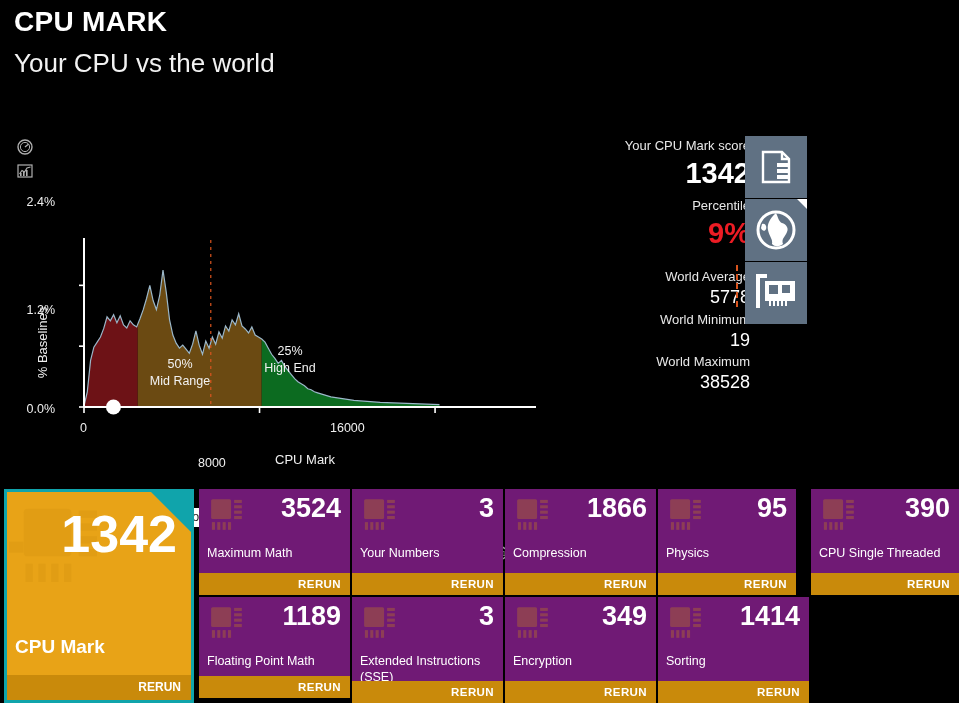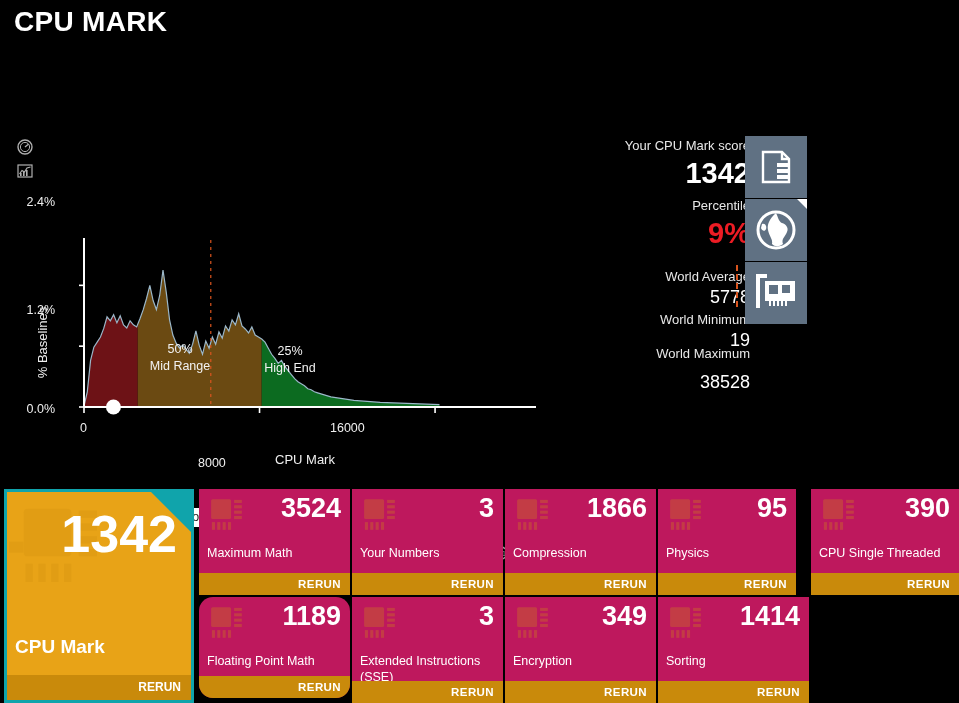--- a/index.html
+++ b/index.html
@@ -68,21 +68,21 @@
     background: #607183; display: flex; align-items: center; justify-content: center;
   }
   .avg-dash {
     position: absolute; left: 736px; top: 265px; width: 0; height: 42px;
     border-left: 2px dashed #d9541e;
   }
 
   
   .tiles { position: absolute; left: 0; top: 489px; width: 959px; height: 214px; }
   .tile {
-    position: absolute; background: #be185d; overflow: hidden;
+    position: absolute; background: #701a75; overflow: hidden;
   }
   .tile .chip { position: absolute; left: 6px; top: 4px; opacity: .30; }
   .tile-score {
     position: absolute; right: 9px; top: 2px;
     font-size: 27px; font-weight: bold; color: #ffffff; line-height: 34px;
   }
   .tile-name {
     position: absolute; left: 8px; right: 8px; top: 56px;
     font-size: 12.5px; color: #ffffff; line-height: 16px;
   }
@@ -114,20 +114,21 @@
     background: #c98a0b; color: #fff; font-size: 12px; font-weight: bold;
     text-align: right; line-height: 25px; padding-right: 10px;
   }
 </style>
 </head>
 <body>
 
 <div id="app">
 
   <div class="hdr-title">CPU MARK</div>
+  <div class="hdr-sub">Your CPU vs the world</div>
 
   <div class="rail">
     <span class="rail-icon">
       <svg width="18" height="18" viewBox="0 0 18 18">
         <circle cx="9" cy="9" r="7" fill="none" stroke="#cfcfcf" stroke-width="1.4"></circle>
         <circle cx="9" cy="9" r="4.6" fill="none" stroke="#cfcfcf" stroke-width="1"></circle>
         <line x1="9" y1="9" x2="12.4" y2="6.2" stroke="#cfcfcf" stroke-width="1.3"></line>
       </svg>
     </span>
     <span class="rail-icon">
@@ -176,21 +177,21 @@
     <div class="ytick" style="left:-5px; top:277px;">0.0%</div>
     <div class="ytick" style="left:-5px; top:178px;">1.2%</div>
     <div class="ytick" style="left:-5px; top:70px;">2.4%</div>
 
     <div class="xtick" style="left:80px;  top:296px;">0</div>
     <div class="xtick" style="left:198px; top:296px;margin-top:35px;">8000</div>
     <div class="xtick" style="left:330px; top:296px;">16000</div>
 
     <div class="xlab">CPU Mark</div>
 
-    <div class="band-lbl" style="left:140px; top:216px; width:80px;text-align:center;">
+    <div class="band-lbl" style="left:140px; top:231px; width:80px;text-align:center;">
       <div>50%</div>
       <div>Mid Range</div>
     </div>
     <div class="band-lbl" style="left:250px; top:218px; width:80px;">
       <div>25%</div>
       <div>High End</div>
     </div>
 
     <div class="tooltip">Your CPU Mark score: 1342</div>
 
@@ -228,21 +229,21 @@
 
     <div class="srow s-label" style="top:6px;">Your CPU Mark score</div>
     <div class="srow s-big" style="top:25px;">1342</div>
     <div class="srow s-label" style="top:66px;">Percentile</div>
     <div class="srow s-big-red" style="top:85px;">9%</div>
 
     <div class="srow s-label" style="top:137px;">World Average</div>
     <div class="srow s-val" style="top:155px;">5778</div>
     <div class="srow s-label" style="top:180px;">World Minimum</div>
     <div class="srow s-val" style="top:198px;">19</div>
-    <div class="srow s-label" style="top:214px;">World Maximum</div>
+    <div class="srow s-label" style="top:222px;">World Maximum</div>
     <div class="srow s-val" style="top:240px;">38528</div>
   </div>
 
   <div class="avg-dash"></div>
 
   <div class="icon-tile" style="left:745px; top:136px;">
     <svg width="40" height="40" viewBox="0 0 40 40">
       <path d="M7 5 H26 L33 12 V35 H7 Z" fill="none" stroke="#ffffff" stroke-width="2.4"></path>
       <path d="M26 5 V12 H33" fill="none" stroke="#ffffff" stroke-width="2.4"></path>
       <rect x="21" y="16" width="12" height="4" fill="#ffffff"></rect>
@@ -371,21 +372,21 @@
       <rect x="38" y="30" width="10" height="4" fill="#d1910f"></rect>
       <rect x="9" y="38" width="4" height="10" fill="#d1910f"></rect>
       <rect x="16" y="38" width="4" height="10" fill="#d1910f"></rect>
       <rect x="23" y="38" width="4" height="10" fill="#d1910f"></rect>
       <rect x="30" y="38" width="4" height="10" fill="#d1910f"></rect>
     </svg>
           <div class="tile-score">390</div>
           <div class="tile-name">CPU Single Threaded</div>
           <div class="tile-rerun">RERUN</div>
         </div>
-        <div class="tile" style="left: 199px; top: 108px; width: 151px; height: 101px; border-radius: 14px;">
+        <div class="tile" style="left: 199px; top: 108px; width: 151px; height: 101px;">
           <svg class="chip" width="46" height="46" viewBox="0 0 60 60">
       <rect x="8" y="8" width="26" height="26" rx="2" fill="#d1910f"></rect>
       <rect x="38" y="9" width="10" height="4" fill="#d1910f"></rect>
       <rect x="38" y="16" width="10" height="4" fill="#d1910f"></rect>
       <rect x="38" y="23" width="10" height="4" fill="#d1910f"></rect>
       <rect x="38" y="30" width="10" height="4" fill="#d1910f"></rect>
       <rect x="9" y="38" width="4" height="10" fill="#d1910f"></rect>
       <rect x="16" y="38" width="4" height="10" fill="#d1910f"></rect>
       <rect x="23" y="38" width="4" height="10" fill="#d1910f"></rect>
       <rect x="30" y="38" width="4" height="10" fill="#d1910f"></rect>

